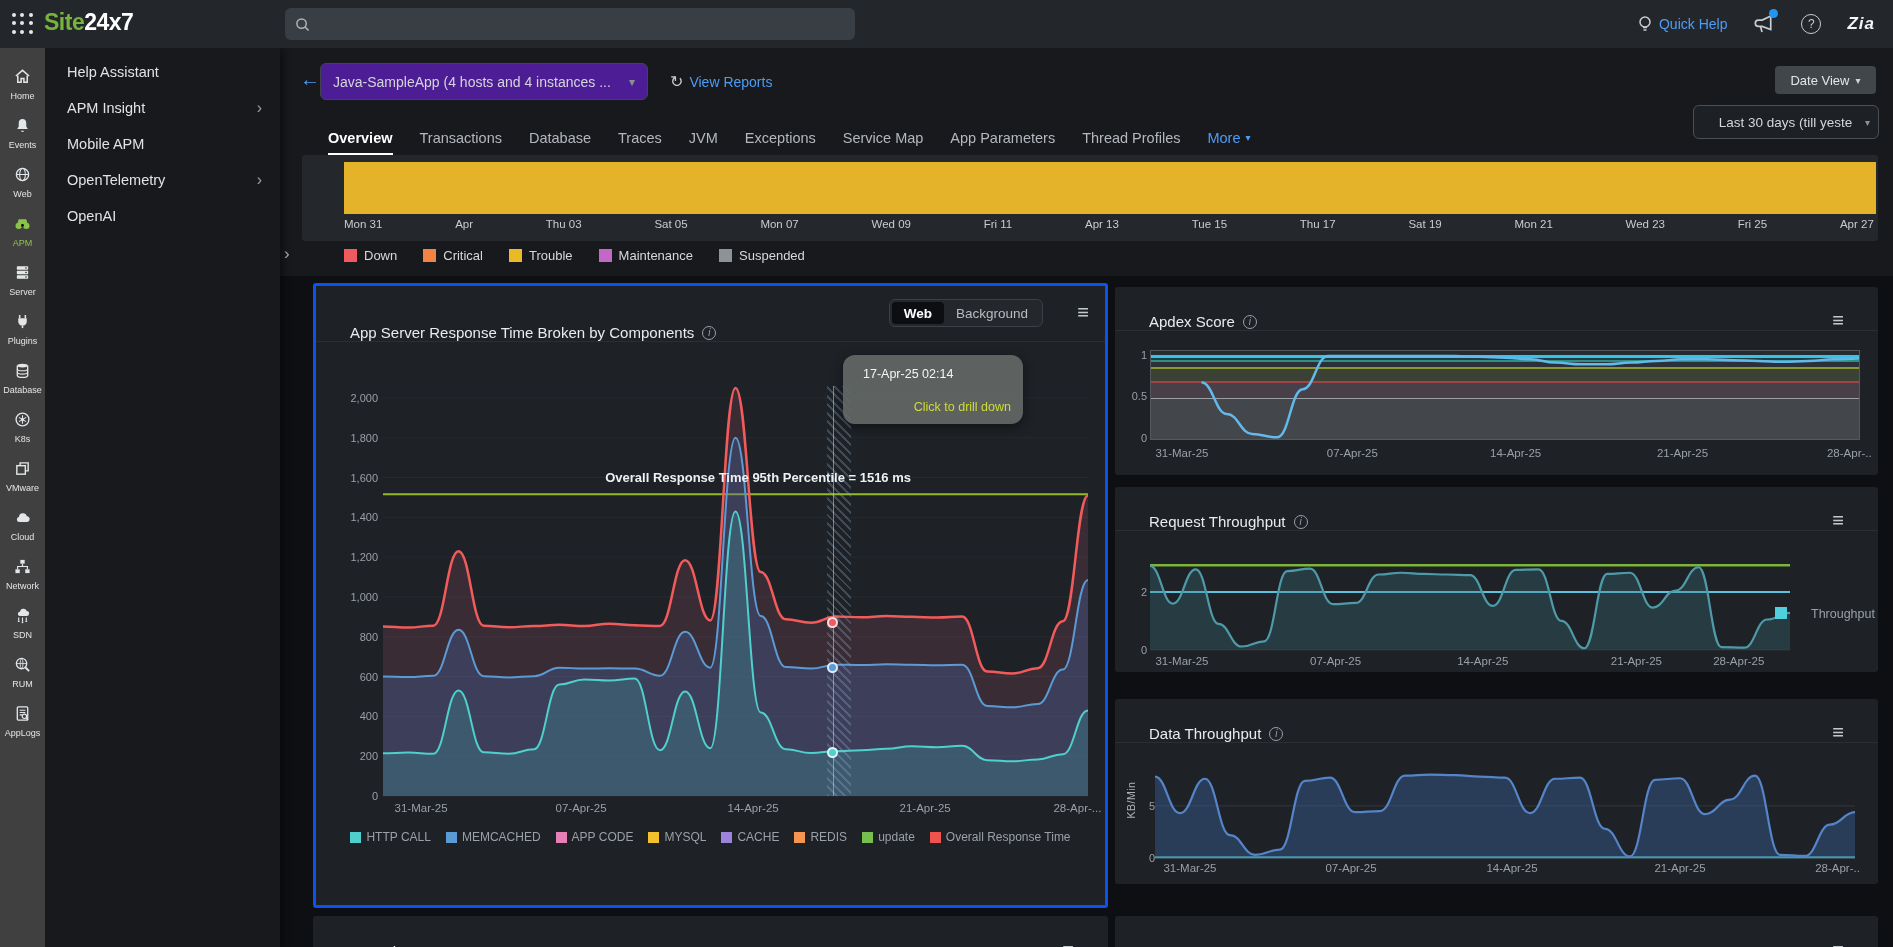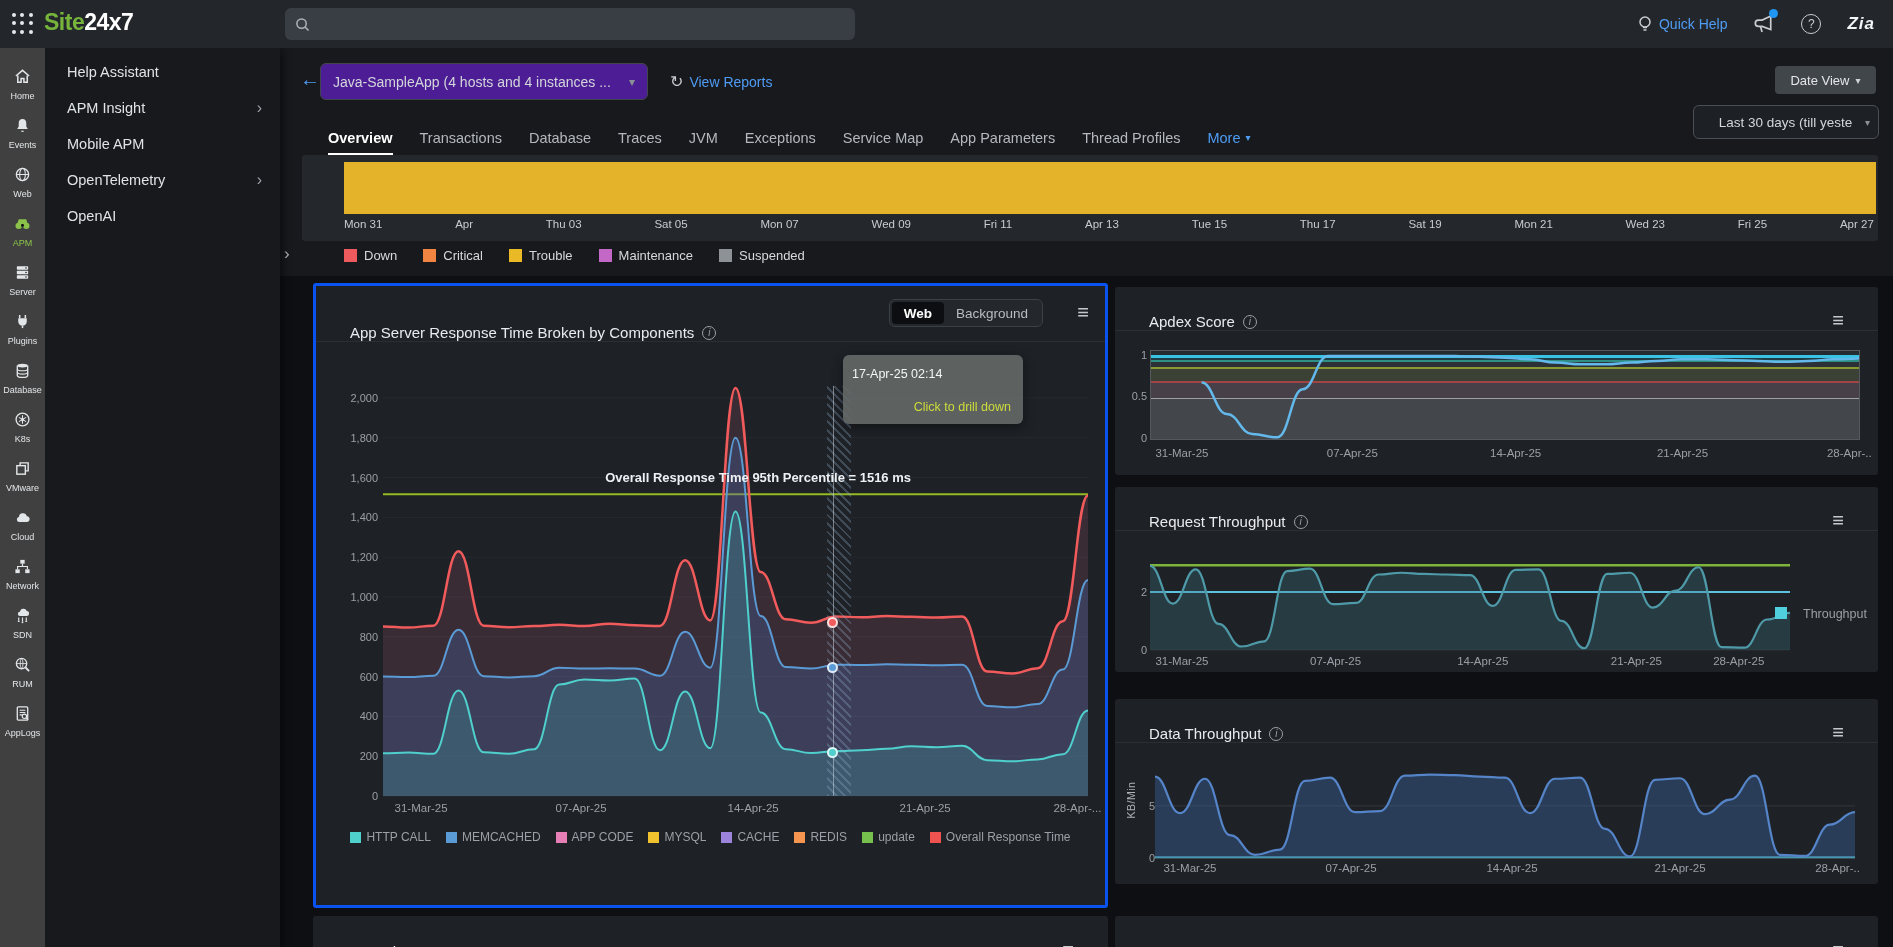--- a/index.html
+++ b/index.html
@@ -100,40 +100,40 @@
   .mc-legend .item { display:flex; align-items:center; gap:5px; cursor:pointer; white-space:nowrap;}
   .mc-legend .sq { width:11px; height:11px; }
   .mc-legend .lbl { color:#9ba0a6; font-size:12px; }
   .thlabel { position:absolute; left:0; top:84px; width:528px; text-align:right; color:#eef1f3;
     font-size:13px; font-weight:bold; z-index:2; }
   .crosshair { position:absolute; left:450px; top:0; width:1px; height:410px; background:rgba(200,210,220,0.55); z-index:2;}
   .hatch { position:absolute; left:444px; top:0; width:24px; height:410px; z-index:1;
     background:repeating-linear-gradient(45deg, rgba(140,170,200,0.30) 0 2px, transparent 2px 6px); }
   .chdot { position:absolute; width:11px; height:11px; border-radius:50%; border:2px solid rgba(255,255,255,0.8); z-index:3;}
   .tooltip { position:absolute; left:527px; top:69px; width:180px; background:rgba(100,105,104,0.90);
-    border-radius:6px; padding:12px 12px 10px 9px; z-index:6; box-shadow:0 3px 12px rgba(0,0,0,0.45); }
+    border-radius:12px; padding:12px 12px 10px 20px; z-index:6; box-shadow:0 3px 12px rgba(0,0,0,0.45); }
   .tooltip .trow { color:#f4f6f5; font-size:12.5px; line-height:15.4px; white-space:nowrap;}
   .tooltip .taction { margin-top:18px; text-align:right; color:#cddc39; font-size:12.5px; cursor:pointer;}
   
   .apdex-panel { left:835px; top:239px; width:763px; height:188px; }
   .request-panel { left:835px; top:439px; width:763px; height:185px; }
   .data-panel { left:835px; top:651px; width:763px; height:185px; }
   .error-panel { left:835px; top:868px; width:763px; height:79px; }
   .exception-panel { left:33px; top:868px; width:795px; height:79px; }
   .ap-ylabels { left:8px; top:63px; width:24px; height:90px; }
   .ap-plot { left:35px; top:63px; width:710px; height:90px;
     background:linear-gradient(to bottom,#252c31 0,#252c31 4px,#3ac2e4 4px,#3ac2e4 6.5px,#1f3c44 6.5px,#1f3c44 8.5px,
     #2f8f84 8.5px,#2f8f84 10.5px,#2b3137 10.5px,#2b3137 16px,#8a9a30 16px,#8a9a30 18px,#3c4136 18px,#3c4136 29.5px,
     #a04545 29.5px,#a04545 31.5px,#474049 31.5px,#474049 46.5px,#9aa0a4 46.5px,#9aa0a4 48px,#43474b 48px,#43474b 90px);
     border:1px solid #55585c; }
   .ap-xlabels { left:35px; top:160px; width:710px; }
   .rq-ylabels { left:8px; top:73px; width:24px; height:90px; }
   .rq-plot { left:35px; top:73px; width:640px; height:90px; }
   .rq-xlabels { left:35px; top:168px; width:640px; }
-  .rq-legend { position:absolute; left:660px; top:120px; display:flex; gap:16px; cursor:pointer;}
+  .rq-legend { position:absolute; left:660px; top:120px; display:flex; gap:24px; cursor:pointer;}
   .rq-legend .sq { width:12px; height:12px; background:#4fd0dc; }
   .rq-legend .lbl { color:#9aa0a6; font-size:12.5px; }
   .dt-ylabels { left:22px; top:61px; width:18px; height:98px; }
   .dt-plot { left:40px; top:61px; width:700px; height:98px; }
   .dt-xlabels { left:40px; top:163px; width:700px; }
   .dt-ylab { position:absolute; left:-2px; top:95px; transform:rotate(-90deg); transform-origin:center;
     color:#aeb2b6; font-size:10.5px; letter-spacing:0.5px;}
 </style>
 </head>
 <body>

